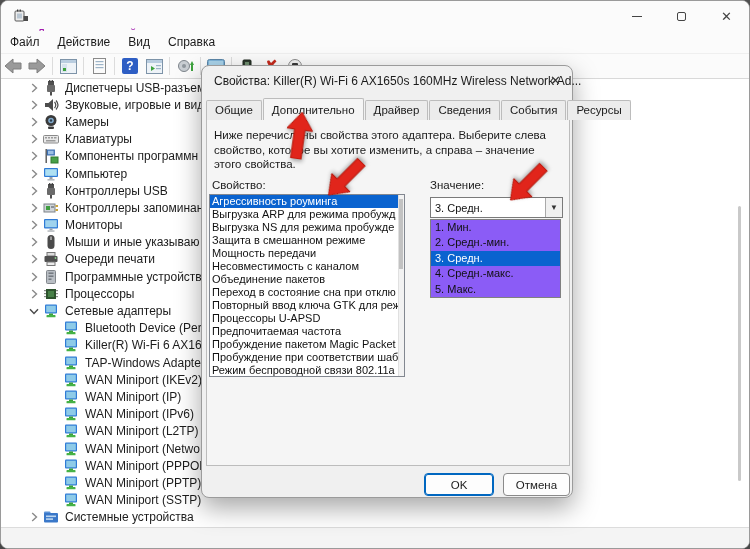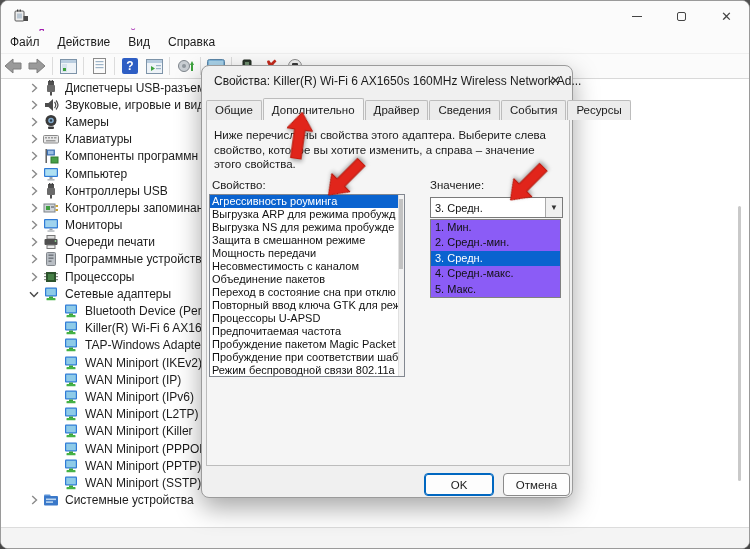--- a/index.html
+++ b/index.html
@@ -349,20 +349,34 @@
           <svg viewBox="0 0 16 16">
             <rect x="1" y="2" width="14" height="9.5" rx="1" fill="#2f7bd6"></rect>
             <rect x="2.2" y="3.2" width="11.6" height="7" fill="#9fd3ee"></rect>
             <rect x="6.5" y="11.5" width="3" height="1.8" fill="#9aa0a6"></rect>
             <rect x="4.5" y="13.3" width="7" height="1.5" fill="#b4b9be"></rect>
           </svg>
         </span>
         <span class="tree-label">Мониторы</span>
       </div>
 
+      <div class="tree-row">
+        <span class="chevron-slot">
+          <svg width="10" height="10" viewBox="0 0 10 10">
+            <polyline points="3.2,1 7.5,5 3.2,9" fill="none" stroke="#8a8a8a" stroke-width="1.4"></polyline>
+          </svg>
+        </span>
+        <span class="icon-slot">
+          <svg viewBox="0 0 16 16">
+            <rect x="4.5" y="1" width="7" height="14" rx="3.5" fill="#4a4a4a"></rect>
+            <rect x="7.4" y="2.5" width="1.2" height="3.5" fill="#cfcfcf"></rect>
+          </svg>
+        </span>
+        <span class="tree-label">Мыши и иные указываю</span>
+      </div>
 
       <div class="tree-row">
         <span class="chevron-slot">
           <svg width="10" height="10" viewBox="0 0 10 10">
             <polyline points="3.2,1 7.5,5 3.2,9" fill="none" stroke="#8a8a8a" stroke-width="1.4"></polyline>
           </svg>
         </span>
         <span class="icon-slot">
           <svg viewBox="0 0 16 16">
             <rect x="4" y="1.5" width="8" height="3.5" fill="#dcdcdc" stroke="#777"></rect>
@@ -525,21 +539,21 @@
       <div class="tree-row level-1">
         <span class="chevron-slot"></span>
         <span class="icon-slot">
           <svg viewBox="0 0 16 16">
             <rect x="2" y="1.5" width="12" height="9" rx="1" fill="#2f7bd6"></rect>
             <rect x="3.2" y="2.7" width="9.6" height="6.6" fill="#8ecbe8"></rect>
             <rect x="6" y="10.5" width="4" height="1.6" fill="#3ca23c"></rect>
             <rect x="3.5" y="12.1" width="9" height="2.2" rx="0.6" fill="#46b246"></rect>
           </svg>
         </span>
-        <span class="tree-label">WAN Miniport (Killer</span>
+        <span class="tree-label">WAN Miniport (Netwo</span>
       </div>
 
       <div class="tree-row level-1">
         <span class="chevron-slot"></span>
         <span class="icon-slot">
           <svg viewBox="0 0 16 16">
             <rect x="2" y="1.5" width="12" height="9" rx="1" fill="#2f7bd6"></rect>
             <rect x="3.2" y="2.7" width="9.6" height="6.6" fill="#8ecbe8"></rect>
             <rect x="6" y="10.5" width="4" height="1.6" fill="#3ca23c"></rect>
             <rect x="3.5" y="12.1" width="9" height="2.2" rx="0.6" fill="#46b246"></rect>

